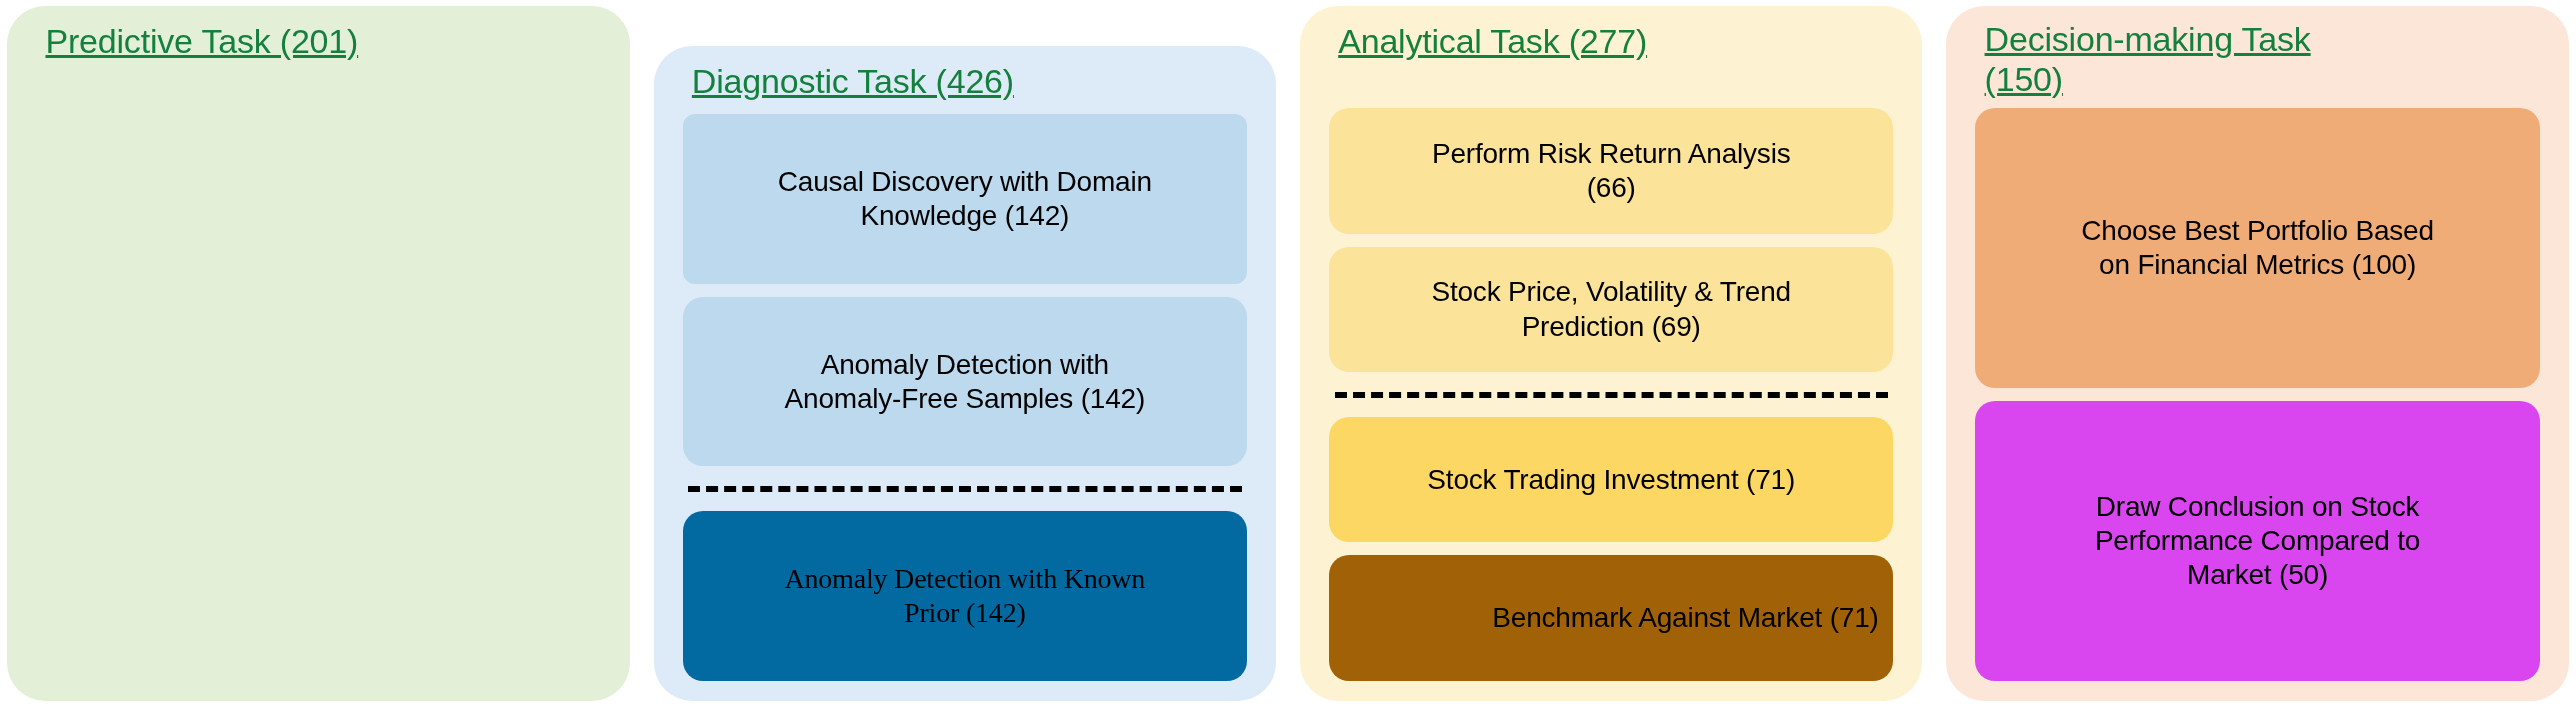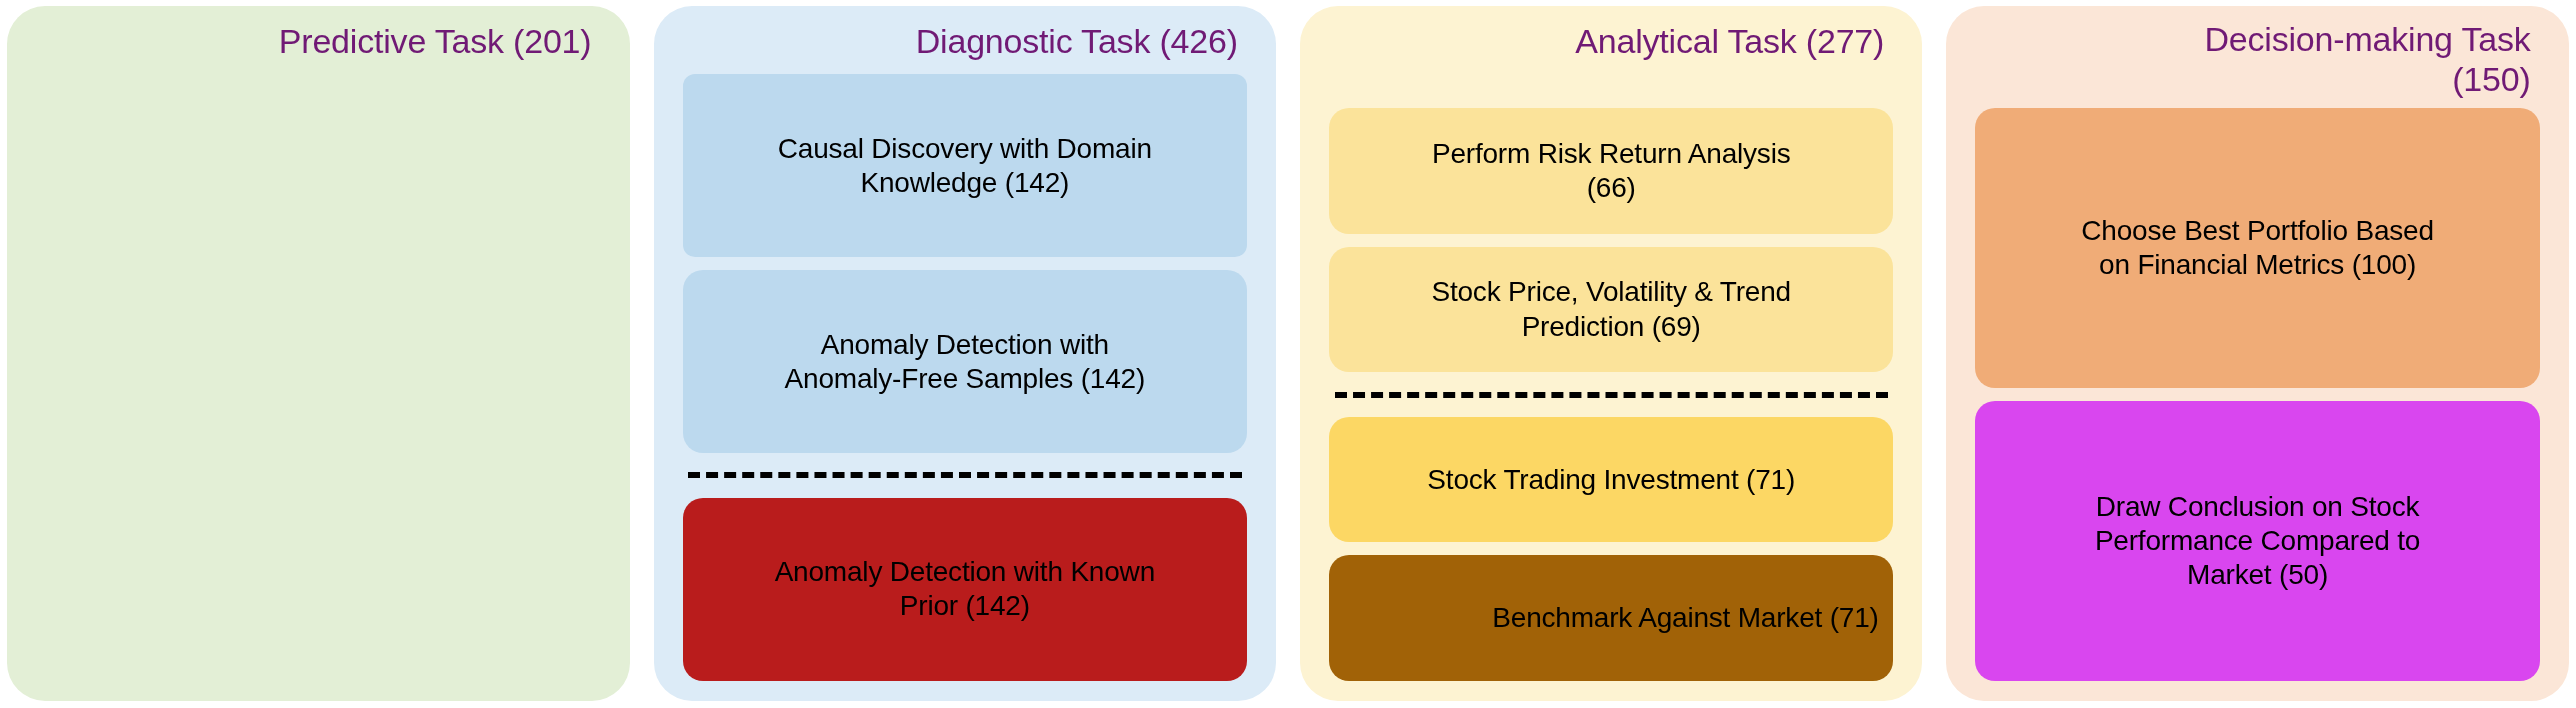--- a/index.html
+++ b/index.html
@@ -29,27 +29,28 @@
     border-radius: 38px;
     box-sizing: border-box;
     display: flex;
     flex-direction: column;
     align-items: stretch;
     padding: 0 29px 20px 29px;
     flex: 1 1 0;
   }
 
   .col-title {
-    text-align: right;
+    text-align: left;
     font-size: 34px;
     line-height: 1.16;
-    color: #701a75;
+    color: #15803d;
     padding: 16.5px 9.2px 13px 9.2px;
     white-space: pre-line;
     letter-spacing: -0.2px;
+    text-decoration: underline;
   }
   .col-title.two-line {
     padding-top: 14.7px;
     padding-bottom: 9.2px;
   }
 
   .items {
     display: flex;
     flex-direction: column;
     flex: 1 1 auto;
@@ -89,33 +90,33 @@
   .col-yellow { background: #fdf3d2; gap: 34px; }
   .col-orange { background: #fbe6d7; }
 </style>
 </head>
 <body>
 
 <div id="board">
     <div class="column col-green" style="background: rgb(227, 239, 214);">
       <div class="col-title">Predictive Task (201)</div>
     </div>
-    <div class="column col-blue" style="background: rgb(220, 235, 247);">
+    <div class="column col-blue" style="background: rgb(220, 235, 247); margin-top: 40px;">
       <div class="col-title">Diagnostic Task (426)</div>
       <div class="items">
         <div class="item" style="background: rgb(188, 217, 238); border-radius: 12px;">
           <span class="item-label">Causal Discovery with Domain
 Knowledge (142)</span>
         </div>
         <div class="item" style="background: rgb(188, 217, 238);">
           <span class="item-label">Anomaly Detection with
 Anomaly-Free Samples (142)</span>
         </div>
         <div class="divider"></div>
-        <div class="item" style="background: #b91c1c;">
+        <div class="item" style="background: #0369a1; font-family: Liberation Serif, serif;">
           <span class="item-label">Anomaly Detection with Known
 Prior (142)</span>
         </div>
       </div>
     </div>
     <div class="column col-yellow" style="background: rgb(253, 243, 210);">
       <div class="col-title">Analytical Task (277)</div>
       <div class="items">
         <div class="item" style="background: rgb(251, 227, 154);">
           <span class="item-label">Perform Risk Return Analysis

